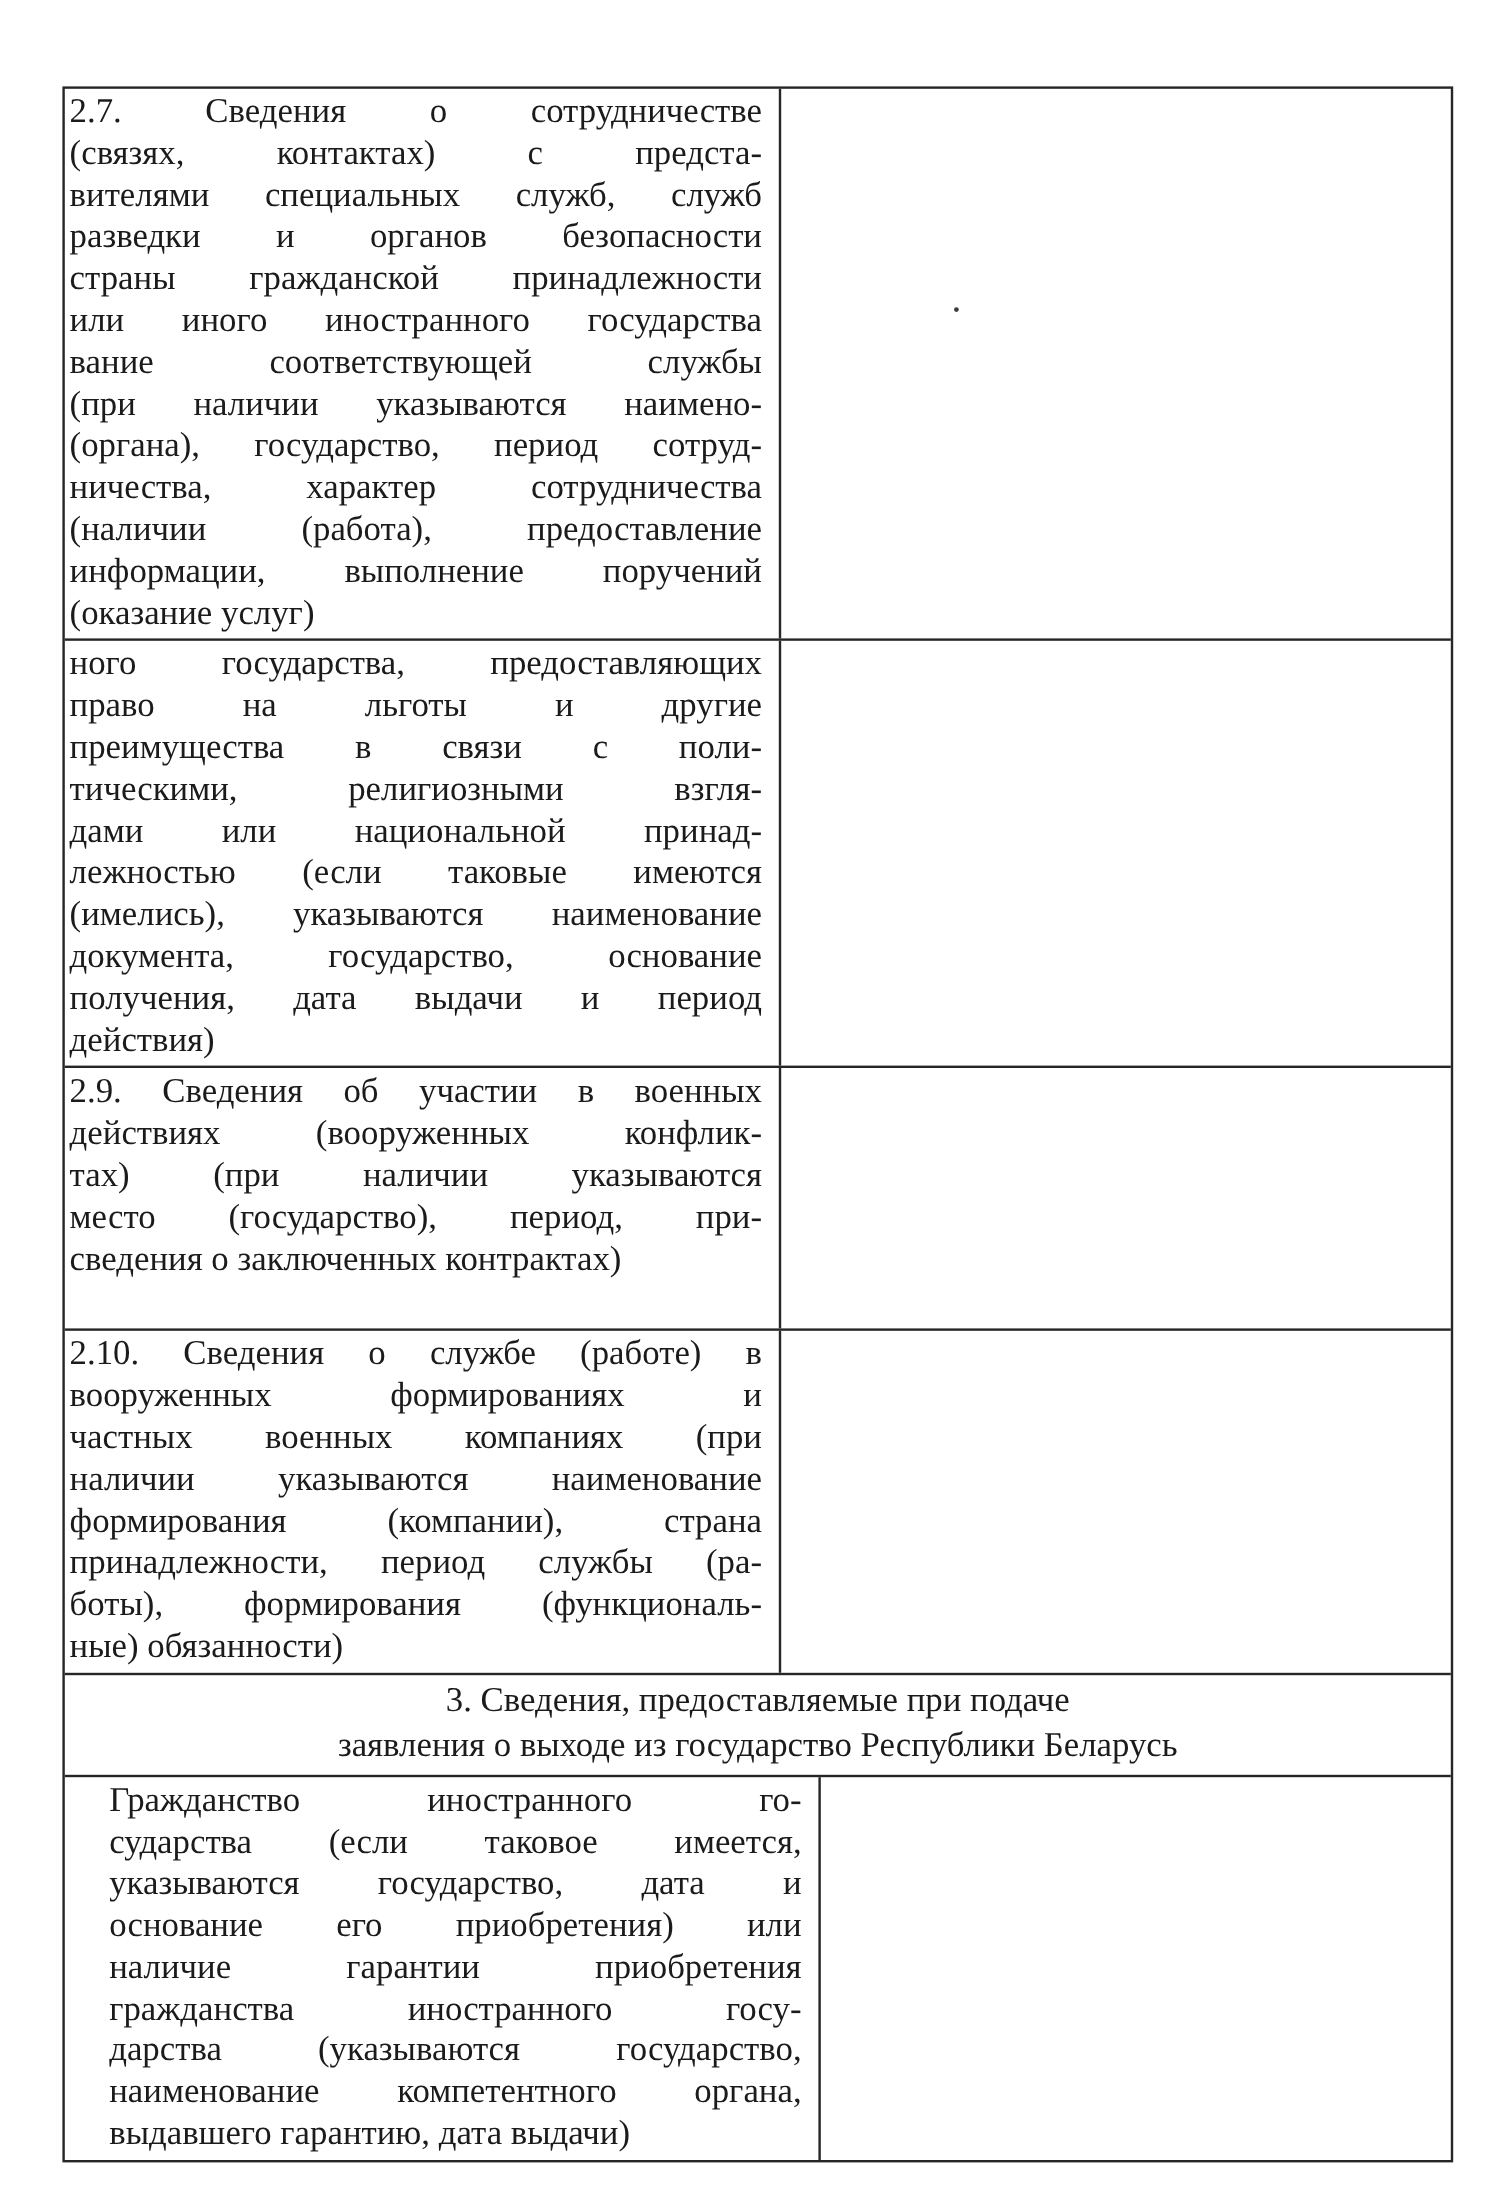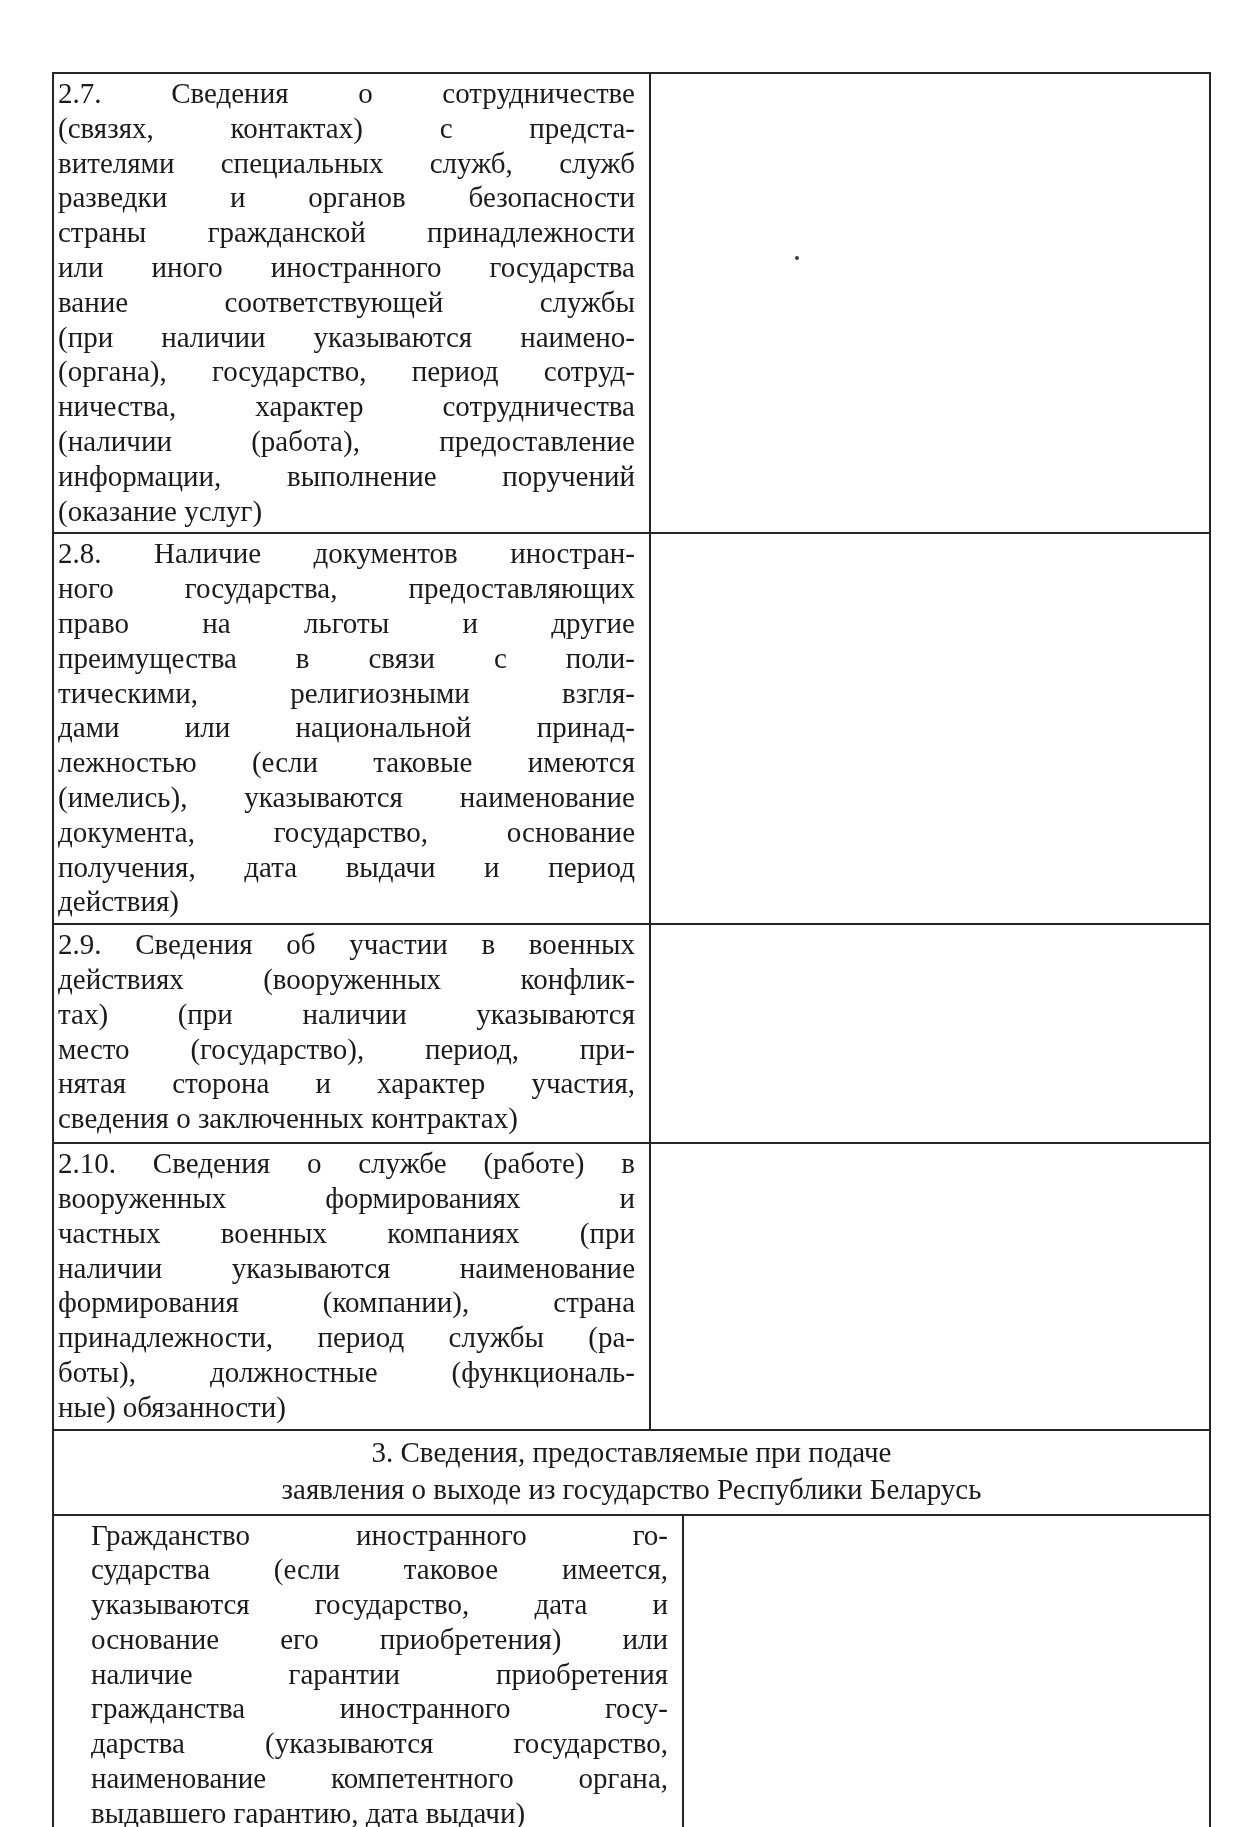--- a/index.html
+++ b/index.html
@@ -104,56 +104,54 @@
           <div class="line">ничества, характер сотрудничества</div>
           <div class="line">(наличии (работа), предоставление</div>
           <div class="line">информации, выполнение поручений</div>
           <div class="line line-last">(оказание услуг)</div>
         </div>
       <div class="cell-value"></div>
     </div>
 
     <div class="trow">
       <div class="cell-label">
-          <div class="line">2.8. Наличие документов иностран-</div>
           <div class="line">ного государства, предоставляющих</div>
           <div class="line">право на льготы и другие</div>
           <div class="line">преимущества в связи с поли-</div>
           <div class="line">тическими, религиозными взгля-</div>
           <div class="line">дами или национальной принад-</div>
           <div class="line">лежностью (если таковые имеются</div>
           <div class="line">(имелись), указываются наименование</div>
           <div class="line">документа, государство, основание</div>
           <div class="line">получения, дата выдачи и период</div>
           <div class="line line-last">действия)</div>
         </div>
       <div class="cell-value"></div>
     </div>
 
     <div class="trow">
       <div class="cell-label min-2-9">
           <div class="line">2.9. Сведения об участии в военных</div>
           <div class="line">действиях (вооруженных конфлик-</div>
           <div class="line">тах) (при наличии указываются</div>
           <div class="line">место (государство), период, при-</div>
-          <div class="line">нятая сторона и характер участия,</div>
           <div class="line line-last">сведения о заключенных контрактах)</div>
         </div>
       <div class="cell-value"></div>
     </div>
 
     <div class="trow">
       <div class="cell-label">
           <div class="line">2.10. Сведения о службе (работе) в</div>
           <div class="line">вооруженных формированиях и</div>
           <div class="line">частных военных компаниях (при</div>
           <div class="line">наличии указываются наименование</div>
           <div class="line">формирования (компании), страна</div>
           <div class="line">принадлежности, период службы (ра-</div>
-          <div class="line">боты), должностные (функциональ-</div>
+          <div class="line">боты), формирования (функциональ-</div>
           <div class="line line-last">ные) обязанности)</div>
         </div>
       <div class="cell-value"></div>
     </div>
 
     <div class="section-row">
         <div class="line">3. Сведения, предоставляемые при подаче</div>
         <div class="line line-last">заявления о выходе из государство Республики Беларусь</div>
       </div>
 

